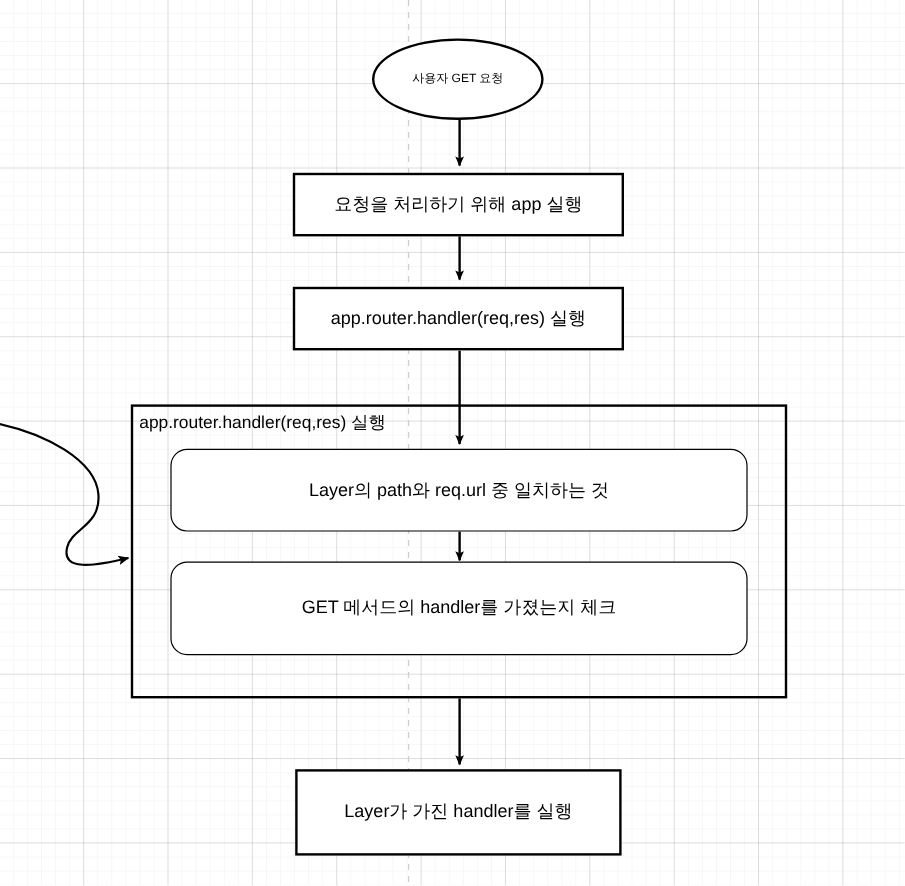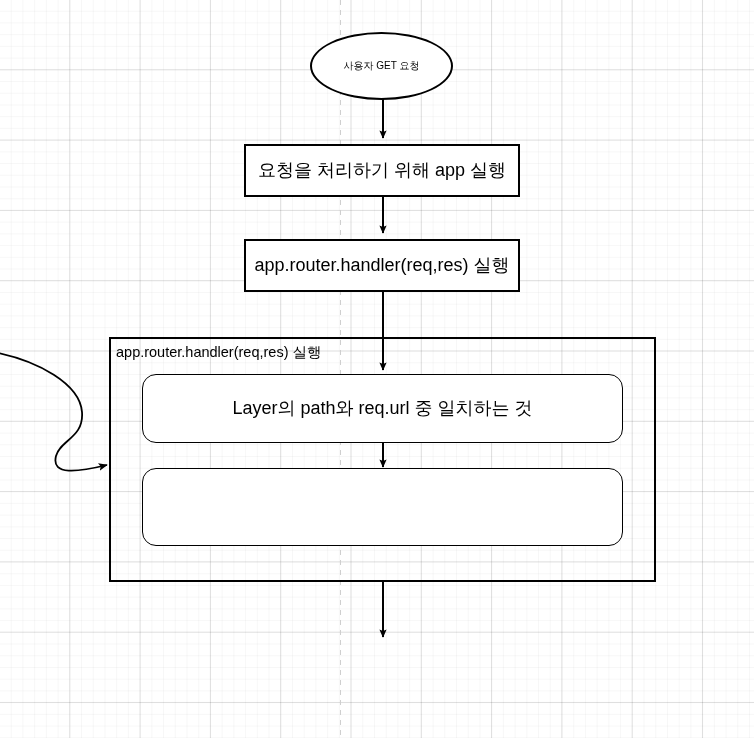--- a/index.html
+++ b/index.html
@@ -37,21 +37,21 @@
   .node {
     position: absolute;
     box-sizing: border-box;
     background: #ffffff;
     border: 2px solid #000000;
     display: flex;
     flex-direction: column;
     align-items: center;
     justify-content: center;
     color: #000000;
-    font-size: 18px;
+    font-size: 15px;
     line-height: 1.45;
     text-align: center;
   }
   .oval {
     border-radius: 50%;
     font-size: 10px;
   }
   .rect {
     border-radius: 0;
   }
@@ -124,16 +124,20 @@
   </div>
 
   <div class="group-box" style="left:109px; top:337px; width:547px; height:245px;"></div>
   <div class="group-label" style="left:116px; top:343px;">app.router.handler(req,res) 실행</div>
 
   <div class="node rounded" style="left:142px; top:374px; width:481px; height:69px;">
     <span class="line">Layer의 path와 req.url 중 일치하는 것</span>
   </div>
 
   <div class="node rounded" style="left:142px; top:468px; width:481px; height:78px;">
+    <span class="line">GET 메서드의 handler를 가졌는지 체크</span>
   </div>
 
+  <div class="node rect" style="left:246px; top:641px; width:272px; height:72px;">
+    <span class="line">Layer가 가진 handler를 실행</span>
+  </div>
 
 </div>
 
 </body></html>

